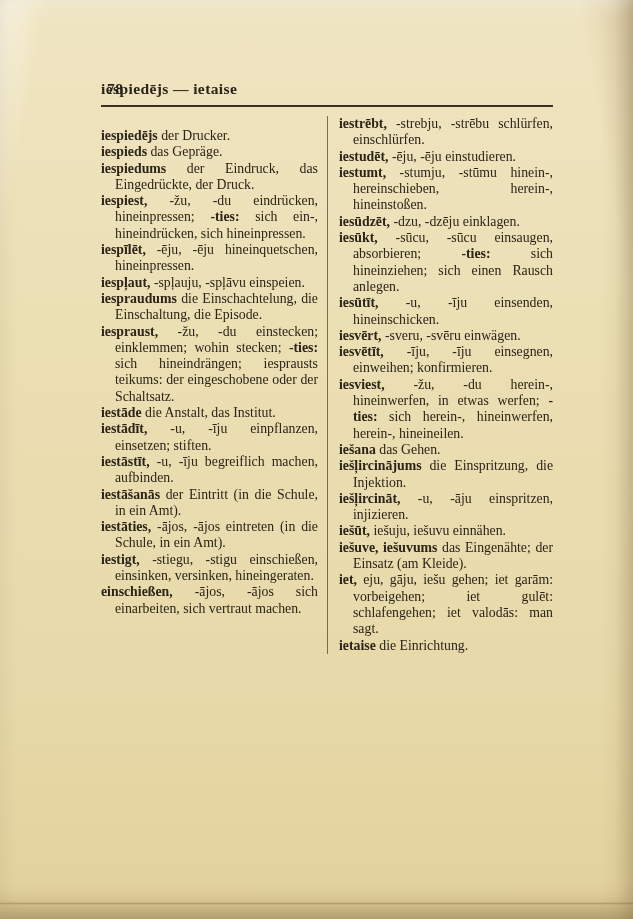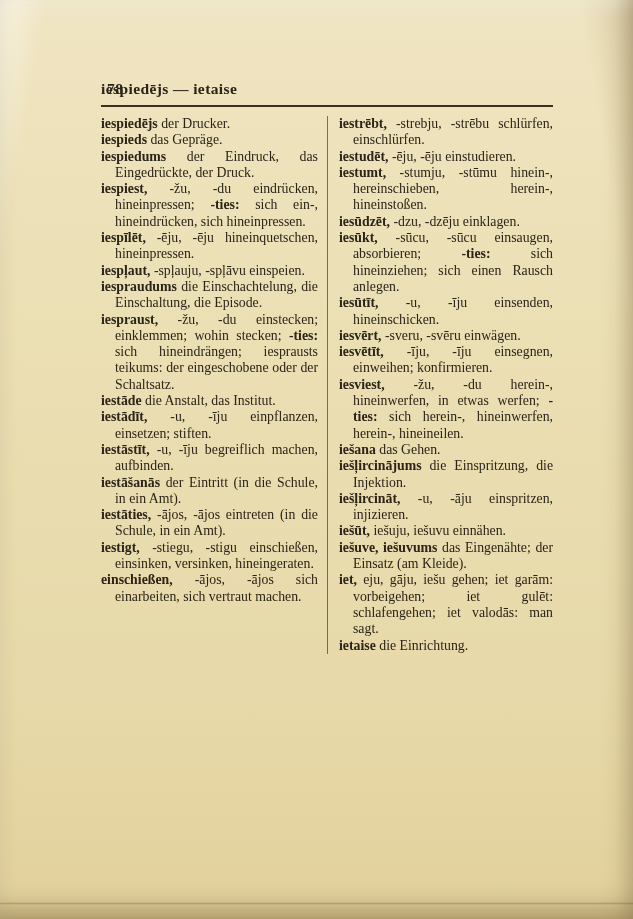--- a/index.html
+++ b/index.html
@@ -65,20 +65,21 @@
   }
   .col {
     width: 50%;
     box-sizing: border-box;
     font-size: 13.8px;
     line-height: 16.3px;
     text-align: justify;
   }
   .col-left {
     padding-right: 9px;
+    margin-top: 12px;
   }
   .col-right {
     border-left: 1px solid rgba(60,48,25,0.65);
     padding-left: 11px;
   }
   .entry {
     margin: 0;
     padding-left: 14px;
     text-indent: -14px;
   }

